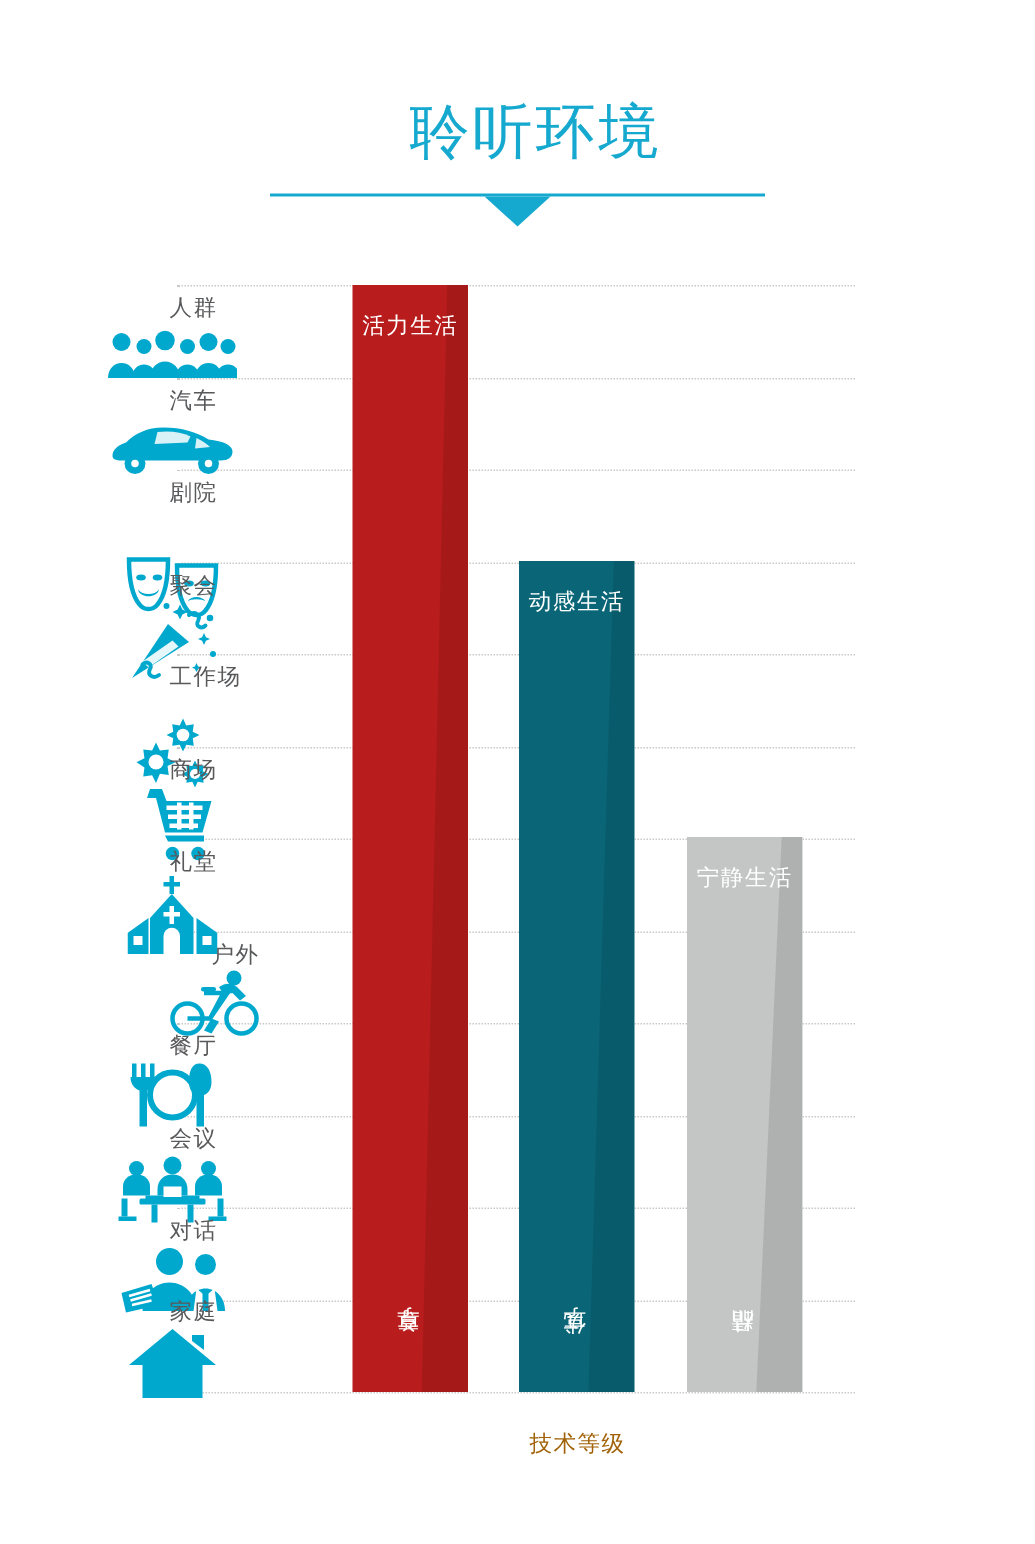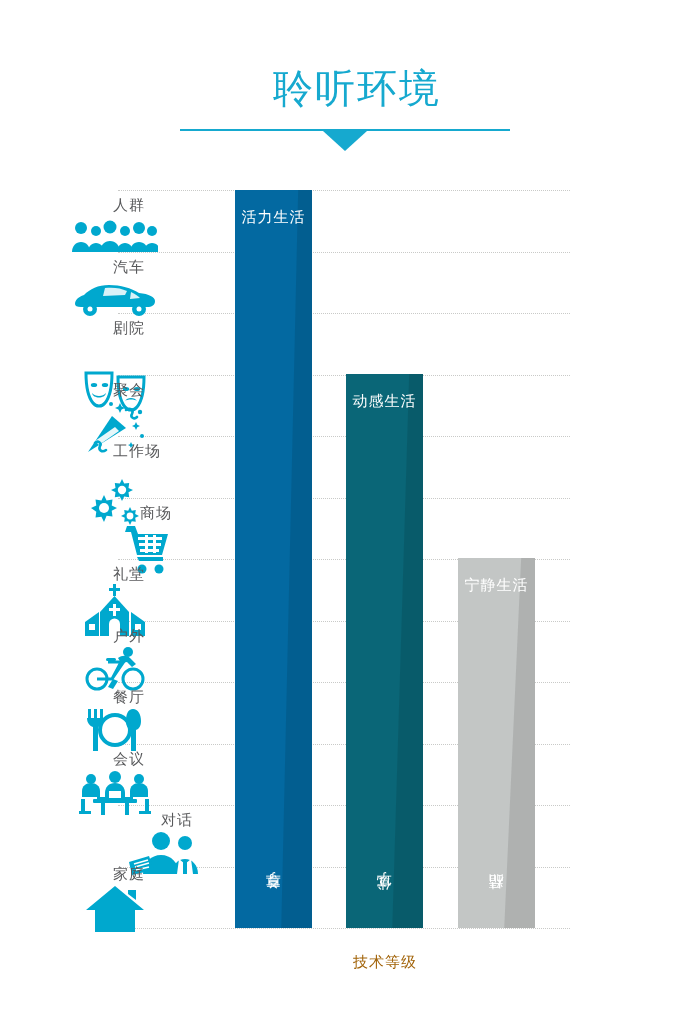--- a/index.html
+++ b/index.html
@@ -274,21 +274,21 @@
       <path d="M36 2l2.2 4.6 5-.7-.7 5L47 13l-4.5 2.2.7 5-5-.7L36 24l-2.2-4.5-5 .7.7-5L25 13l4.5-2.1-.7-5 5 .7z"></path>
       <circle cx="36" cy="13" r="4.2" fill="#fff"></circle>
       <path d="M18 18l2.6 5.4 5.9-.8-.8 5.9 5.3 2.6-5.3 2.6.8 5.9-5.9-.8L18 45l-2.6-5.2-5.9.8.8-5.9L5 31.1l5.3-2.6-.8-5.9 5.9.8z"></path>
       <circle cx="18" cy="31" r="5" fill="#fff"></circle>
       <path d="M44 30l1.8 3.7 4-.6-.6 4L53 39l-3.8 1.8.6 4-4-.6L44 48l-1.8-3.8-4 .6.6-4L35 39l3.8-1.9-.6-4 4 .6z"></path>
       <circle cx="44" cy="39" r="3.4" fill="#fff"></circle>
     </g>
           </svg>
         </div>
       </div>
-      <div class="cat-row" style="top: 503.5px; padding-left: 27px;">
+      <div class="cat-row" style="top: 503.5px;">
         <div class="cat-label">商场</div>
         <div class="cat-icon">
           <svg width="58" height="52" viewBox="0 0 58 52">
     <g fill="#00a8ce">
       <path d="M14 3h8l3 8h30l-6 21H24L18 9h-6z"></path>
       <rect x="25" y="14" width="24" height="3" fill="#fff"></rect>
       <rect x="26" y="20" width="22" height="3" fill="#fff"></rect>
       <rect x="27" y="26" width="19" height="3" fill="#fff"></rect>
       <rect x="32" y="12" width="3" height="18" fill="#fff"></rect>
       <rect x="40" y="12" width="3" height="18" fill="#fff"></rect>
@@ -311,21 +311,21 @@
               <path d="M60 38 46 28v24h14z"></path>
       <path d="M24 40a5.5 5.5 0 0111 0v12H24z" fill="#fff"></path>
       <rect x="28" y="20" width="3" height="12" fill="#fff"></rect>
       <rect x="24" y="24" width="11" height="3" fill="#fff"></rect>
       <rect x="4" y="40" width="6" height="6" fill="#fff"></rect>
       <rect x="50" y="40" width="6" height="6" fill="#fff"></rect>
     </g>
           </svg>
         </div>
       </div>
-      <div class="cat-row" style="top: 626.5px;">
+      <div class="cat-row" style="top: 626.5px; margin-left: 28px;">
         <div class="cat-label">户外</div>
         <div class="cat-icon">
           <svg width="62" height="46" viewBox="0 0 62 46">
     <g fill="none" stroke="#00a8ce" stroke-width="3">
       <circle cx="13" cy="33" r="10"></circle>
               <circle cx="49" cy="33" r="10"></circle>
       <path d="M13 33 28 33 37 16 24 16M28 33 41 14"></path>
     </g>
     <g fill="#00a8ce">
       <circle cx="44" cy="6" r="5"></circle>
@@ -368,21 +368,21 @@
               <path d="M28 24c0-6 4-10 10-10s10 4 10 10v4H28z"></path>
       <rect x="20" y="28" width="36" height="4"></rect>
       <rect x="16" y="30" width="44" height="4" rx="1"></rect>
       <rect x="24" y="34" width="4" height="12"></rect>
               <rect x="48" y="34" width="4" height="12"></rect>
       <rect x="32" y="22" width="12" height="7" fill="#fff"></rect>
     </g>
           </svg>
         </div>
       </div>
-      <div class="cat-row" style="top: 811px; padding-left: 48px;">
+      <div class="cat-row" style="top: 811px;">
         <div class="cat-label">对话</div>
         <div class="cat-icon">
           <svg width="72" height="46" viewBox="0 0 72 46">
     <g fill="#00a8ce">
       <circle cx="34" cy="11" r="9"></circle>
               <path d="M16 44c0-11 8-19 18-19s18 8 18 19z"></path>
       <circle cx="58" cy="13" r="7"></circle>
               <path d="M45 44c0-9 6-15 13-15s13 6 13 15z"></path>
       <path d="M52 29l6 5 6-5 2 15h-16z" fill="#fff"></path>
       <rect x="56" y="30" width="4" height="14"></rect>
@@ -402,21 +402,21 @@
       <path d="M31 2 2 26h9v22h40V26h9z"></path>
       <path d="M31 9 14 23v23h34V23z" fill="#fff" opacity=".0"></path>
       <path d="M44 6h8v10l-8-6z"></path>
     </g>
     <path d="M31 13 15 26v20h32V26z" fill="#fff" opacity="0"></path>
     </svg>
         </div>
       </div>
     </div>
 
-  <div class="bar" id="bar-0" style="background: #0369a1;">
+  <div class="bar" id="bar-0" style="background: #b91c1c;">
     <div class="bar-shade"></div>
     <div class="bar-top-label">活力生活</div>
     <div class="bar-vert-label"><span>尊享</span></div>
   </div>
 
   <div class="bar" id="bar-2" style="background: rgb(195, 198, 197);">
     <div class="bar-shade"></div>
     <div class="bar-top-label">宁静生活</div>
     <div class="bar-vert-label"><span>精品</span></div>
   </div>

